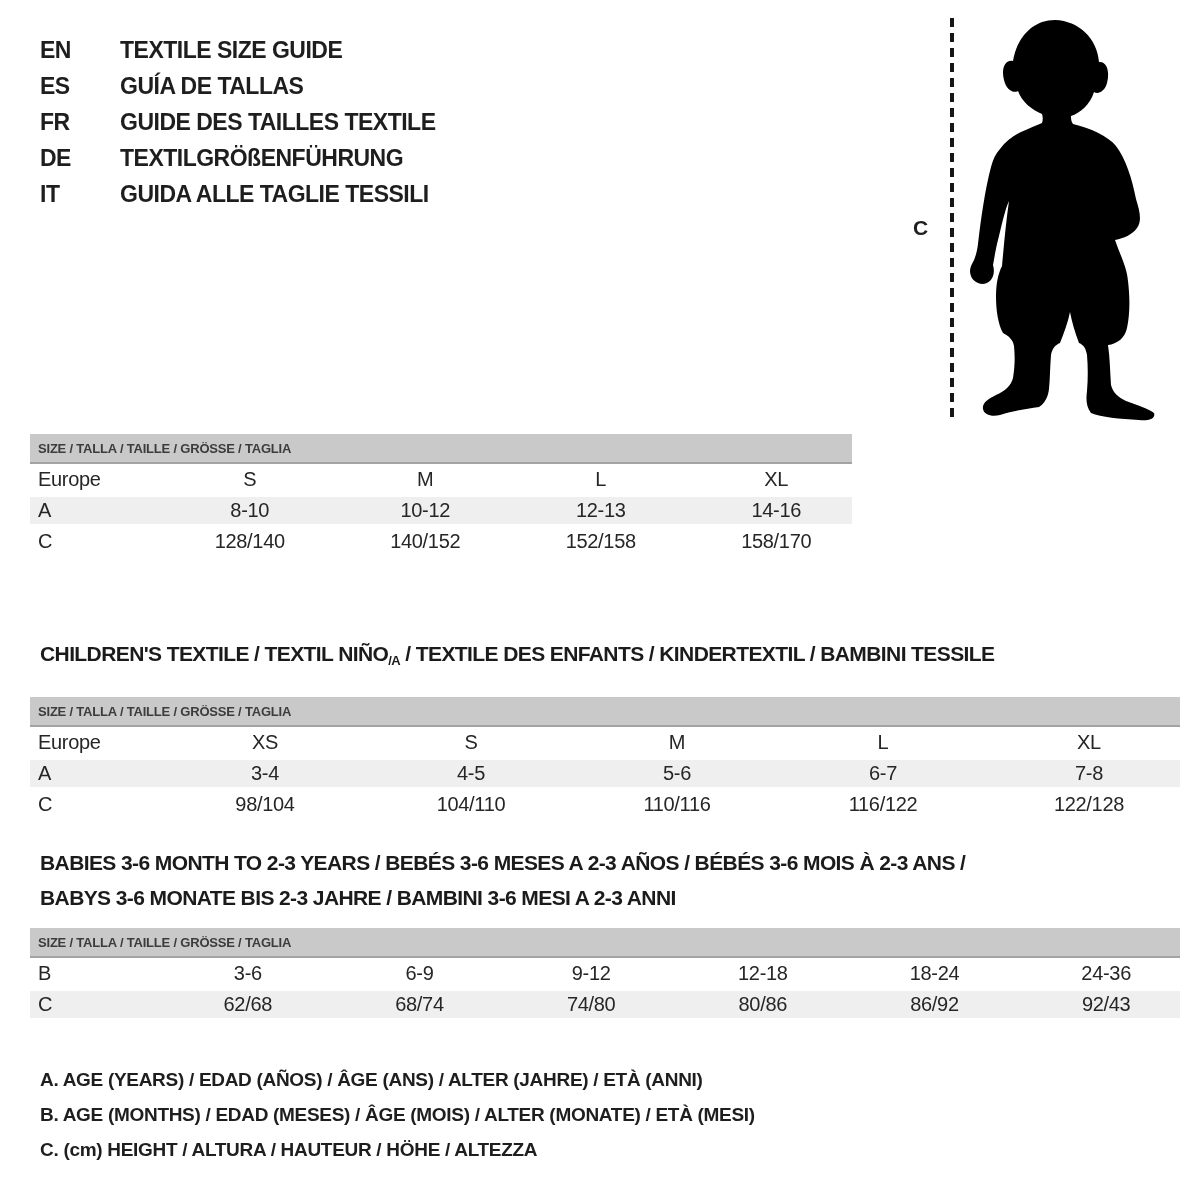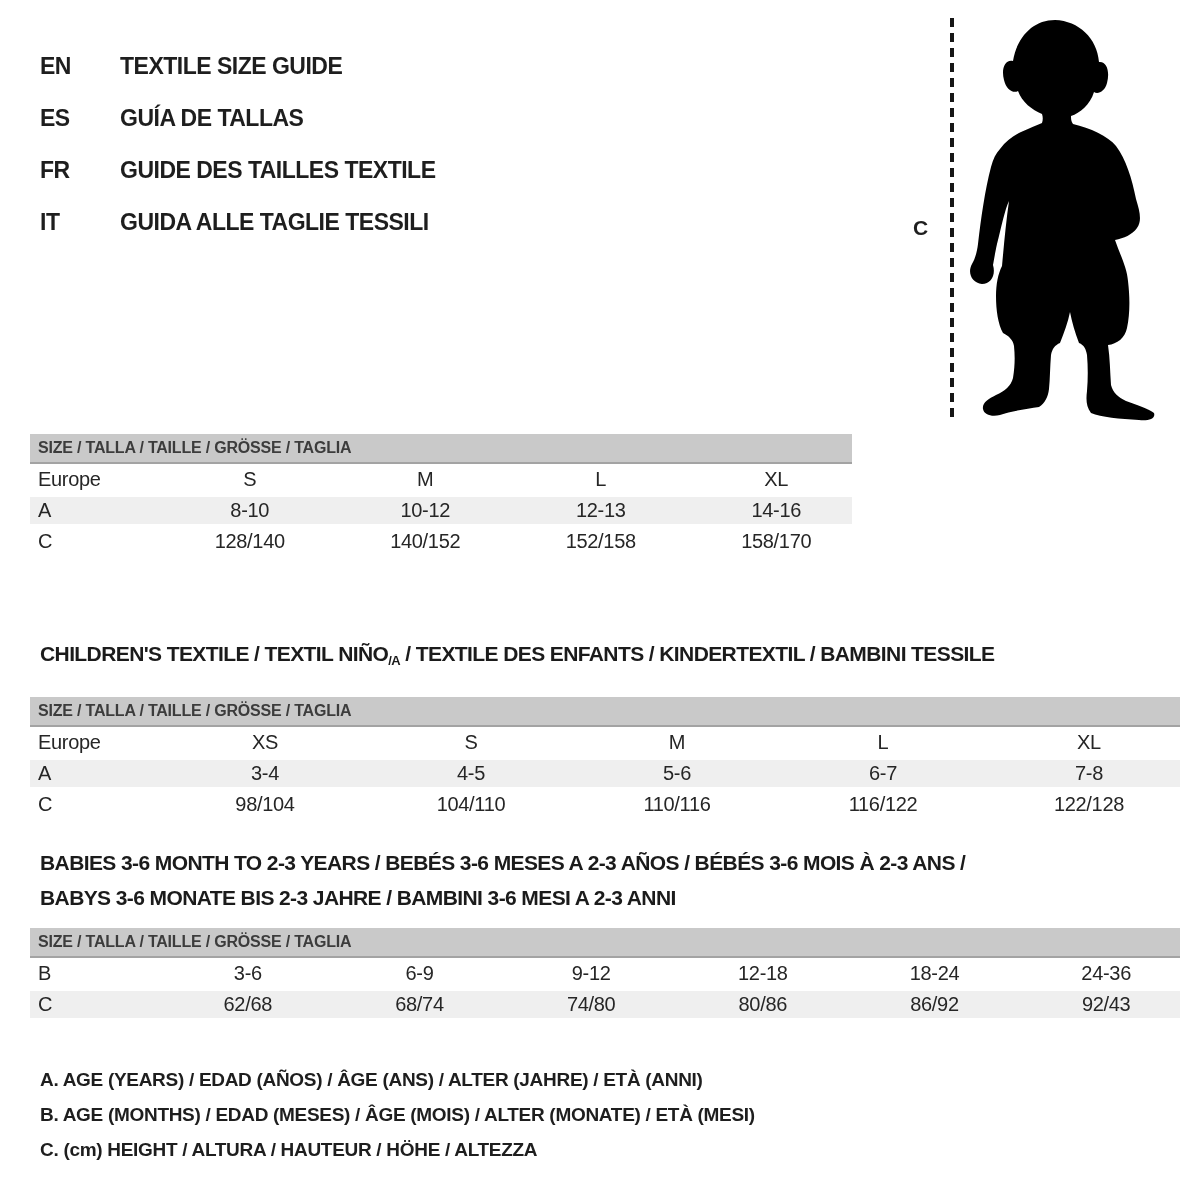--- a/index.html
+++ b/index.html
@@ -4,21 +4,21 @@
 <style>
   html,body{margin:0;padding:0;}
   body{
     width:1200px;height:1200px;position:relative;overflow:hidden;
     background:#ffffff;color:#1e1e1e;
     font-family:"Liberation Sans", sans-serif;
     -webkit-font-smoothing:antialiased;
   }
   
   .lang-list{position:absolute;left:40px;top:32px;}
-  .lang-row{display:flex;line-height:36px;margin-top:16px;}
+  .lang-row{display:flex;line-height:36px;}
   .lang-code{width:80px;font-size:23px;font-weight:700;letter-spacing:-0.5px;}
   .lang-title{font-size:23px;font-weight:700;letter-spacing:-0.5px;}
   
   .figure{position:absolute;left:905px;top:0;width:295px;height:430px;}
   .dash-line{
     position:absolute;left:45px;top:18px;width:4px;height:400px;
     background:repeating-linear-gradient(to bottom,#161616 0 9px,transparent 9px 15px);
   }
   .height-label{position:absolute;left:8px;top:216px;font-size:21px;font-weight:700;}
   .toddler{position:absolute;left:53px;top:16px;}
@@ -28,21 +28,21 @@
     margin:0 0 24px 10px;font-size:21px;font-weight:700;letter-spacing:-0.6px;
     line-height:24px;color:#1b1b1b;
   }
   .sec h2.two-line{line-height:35px;margin-bottom:13px;}
   .tsub{font-size:13px;vertical-align:-4px;font-weight:700;}
   .w-narrow{width:822px;}
   .w-wide{width:1150px;}
   .size-bar{
     height:30px;background:#c9c9c9;border-bottom:2px solid #a3a3a3;
     display:flex;align-items:center;padding-left:8px;box-sizing:border-box;
-    font-size:16px;font-weight:700;letter-spacing:-0.2px;color:#3c3c3c;
+    font-size:13px;font-weight:700;letter-spacing:-0.2px;color:#3c3c3c;
   }
   .row{display:grid;height:31px;align-items:center;gap:24px;}
   .cols4{grid-template-columns:120px repeat(4,1fr);}
   .cols5{grid-template-columns:120px repeat(5,1fr);}
   .cols6{grid-template-columns:120px repeat(6,1fr);}
   .cell{font-size:20px;letter-spacing:-0.3px;text-align:center;color:#262626;}
   .lbl{text-align:left;padding-left:8px;}
   .shaded{background:#efefef;border-top:2px solid #fff;border-bottom:2px solid #fff;box-sizing:border-box;}
   
   .legend{position:absolute;left:40px;top:1062px;}
@@ -56,20 +56,24 @@
     <span class="lang-code">EN</span>
     <span class="lang-title">TEXTILE SIZE GUIDE</span>
   </div>
   <div class="lang-row">
     <span class="lang-code">ES</span>
     <span class="lang-title">GUÍA DE TALLAS</span>
   </div>
   <div class="lang-row">
     <span class="lang-code">FR</span>
     <span class="lang-title">GUIDE DES TAILLES TEXTILE</span>
+  </div>
+  <div class="lang-row">
+    <span class="lang-code">DE</span>
+    <span class="lang-title">TEXTILGRÖßENFÜHRUNG</span>
   </div>
   <div class="lang-row">
     <span class="lang-code">IT</span>
     <span class="lang-title">GUIDA ALLE TAGLIE TESSILI</span>
   </div>
 </div>
 
 <div class="figure">
   <span class="height-label">C</span>
   <div class="dash-line"></div>

